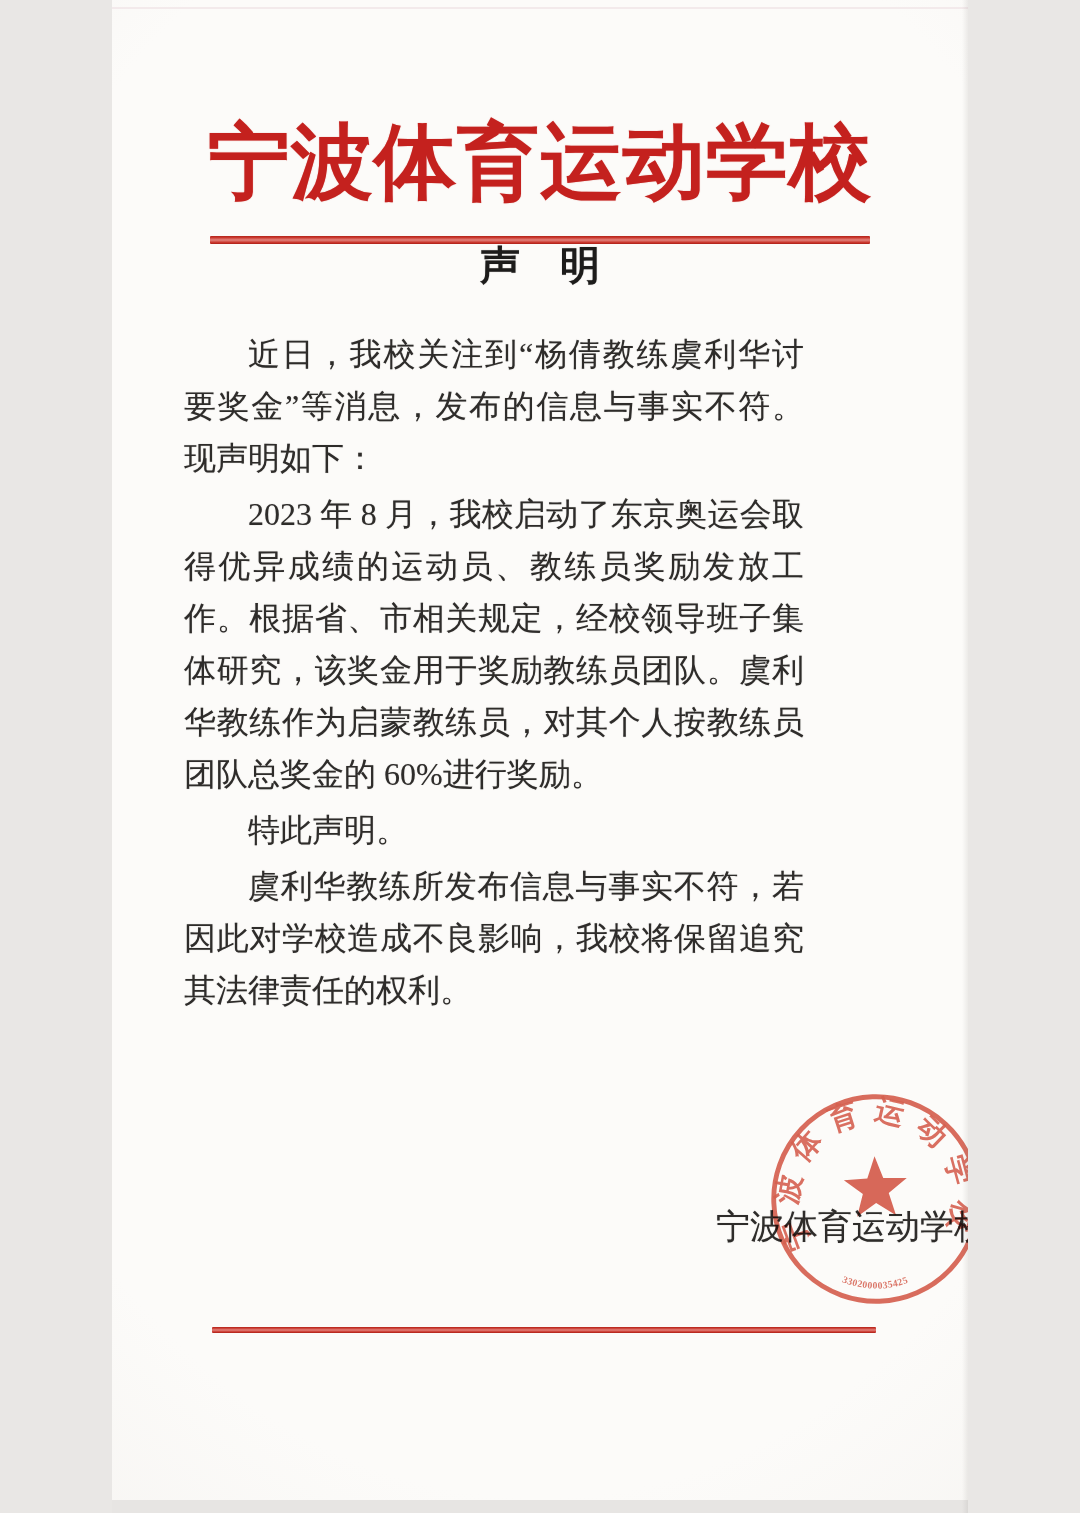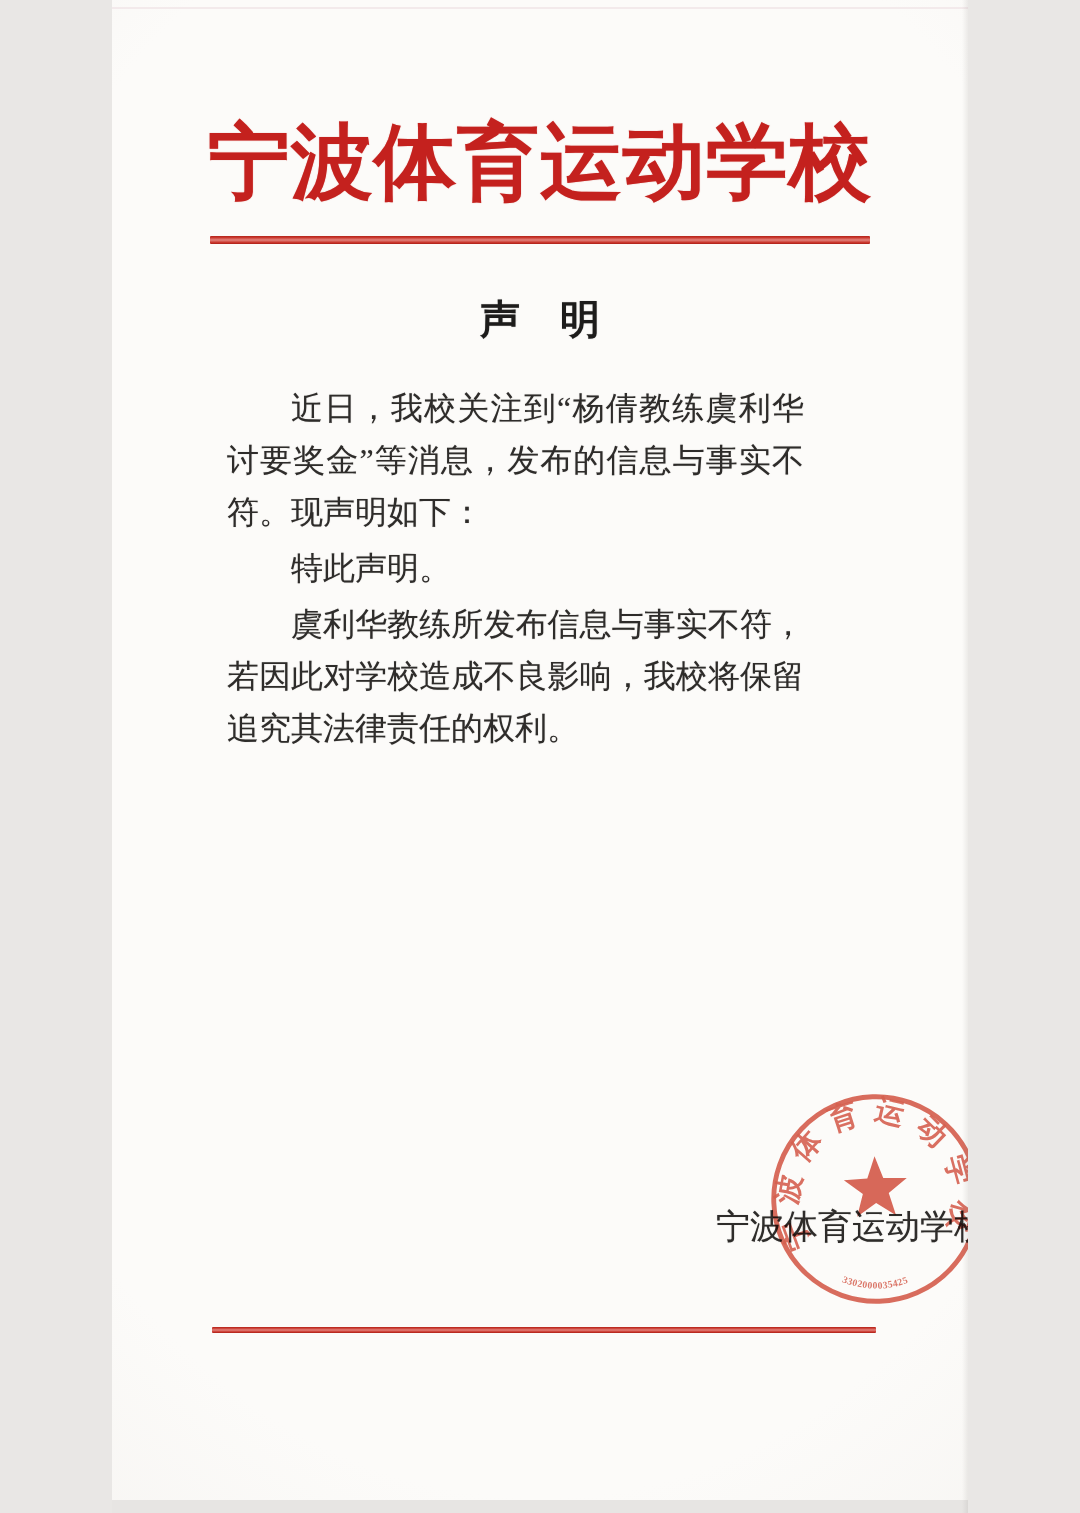--- a/index.html
+++ b/index.html
@@ -32,31 +32,30 @@
     margin:32px 98px 0 98px;
     background:linear-gradient(to bottom,#b0241b 0%,#c9352b 18%,#e2837d 50%,#c9352b 82%,#ab2019 100%);
     border-radius:1px;
   }
   .rule.bottom{
     position:absolute;
     left:100px;right:92px;top:1327px;
     height:6px;margin:0;
   }
   .statement-title{
-    margin-top:54px;
     text-align:center;
     font-size:40px;
     font-weight:bold;
     line-height:44px;
     color:#1d1c1b;
     text-shadow:0 0 1px rgba(30,30,30,.4);
   }
   .body-text{
     margin-top:40px;
-    padding:0 164px 0 115px;
+    padding:0 164px 0 72px;
     font-size:32px;
     line-height:52px;
     text-align:justify;
     text-justify:inter-ideograph;
   }
   .body-text p{
     margin:0 0 4px 0;
     text-indent:2em;
     text-shadow:0 0 1px rgba(46,44,42,.35);
   }
@@ -100,20 +99,21 @@
   <div class="top-faint-line"></div>
 
   <div class="letterhead">宁波体育运动学校</div>
 
   <div class="rule"></div>
 
   <div class="statement-title">声　明</div>
 
   <div class="body-text">
     <p>近日，我校关注到“杨倩教练虞利华讨要奖金”等消息，发布的信息与事实不符。现声明如下：</p>
+    <p>2023 年 8 月，我校启动了东京奥运会取得优异成绩的运动员、教练员奖励发放工作。根据省、市相关规定，经校领导班子集体研究，该奖金用于奖励教练员团队。虞利华教练作为启蒙教练员，对其个人按教练员团队总奖金的 60%进行奖励。</p>
     <p>特此声明。</p>
     <p>虞利华教练所发布信息与事实不符，若因此对学校造成不良影响，我校将保留追究其法律责任的权利。</p>
   </div>
 
   <div class="sig-name">宁波体育运动学校</div>
 
 
   <svg class="seal" viewBox="0 0 230 230">
 
     <circle cx="115" cy="115" r="105" fill="none" stroke="#d4503e" stroke-width="5" stroke-opacity="0.92"></circle>

